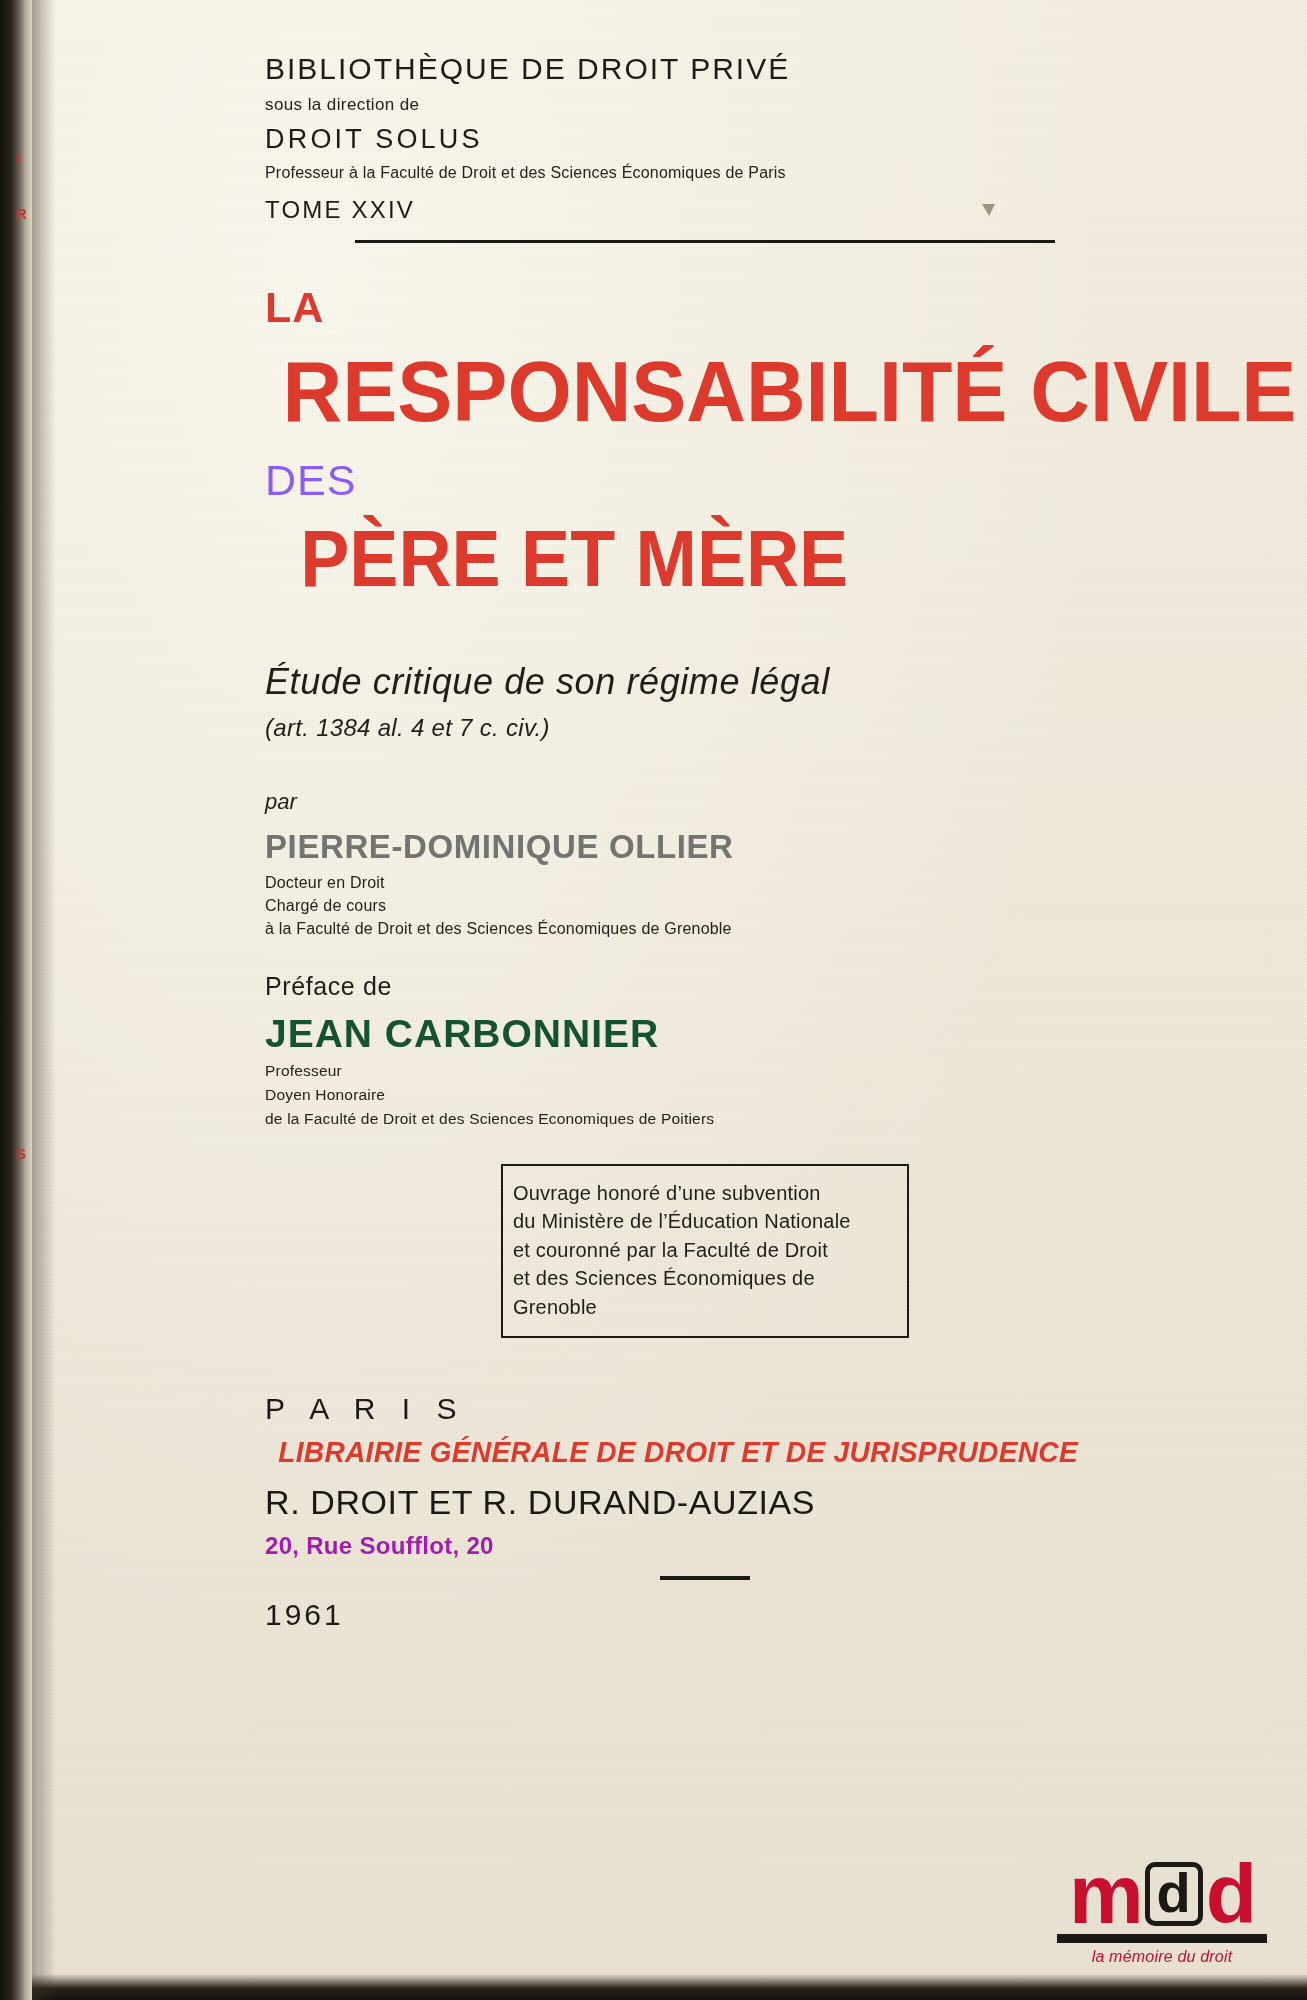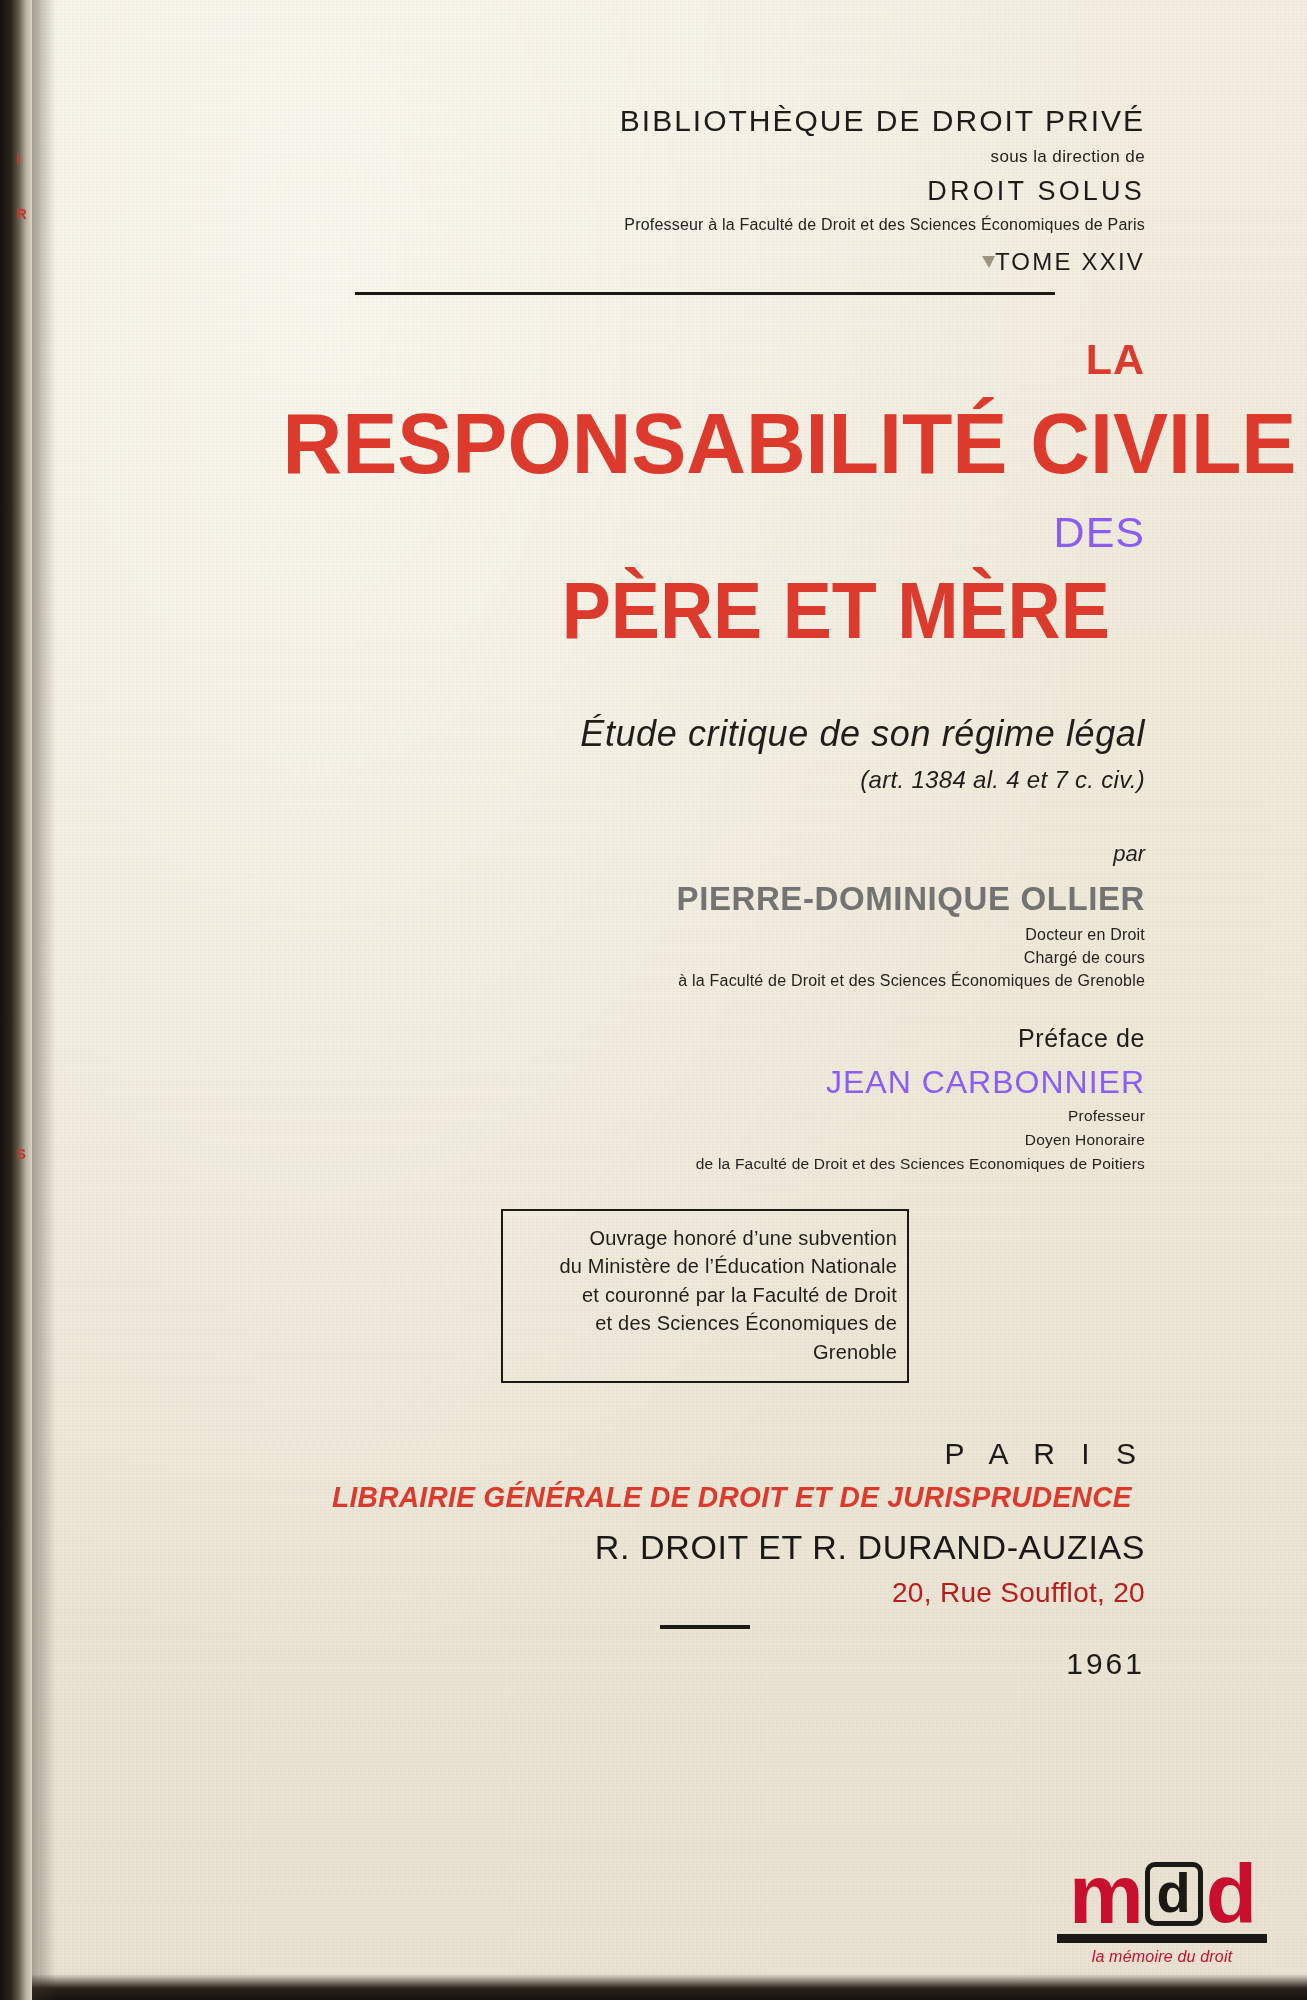--- a/index.html
+++ b/index.html
@@ -69,22 +69,22 @@
     left: 0; bottom: 0;
     width: 100%; height: 26px;
     background: linear-gradient(180deg, rgba(60,52,40,0) 0%, #2a241c 55%, #15120e 100%);
     z-index: 4;
   }
   .content {
     position: relative;
     z-index: 3;
     width: 880px;
     margin: 0 auto 0 265px;
-    padding-top: 104px;
-    text-align: right;
+    padding-top: 52px;
+    text-align: left;
     color: #211f1d;
   }
   
   .series-title {
     font-size: 30px;
     letter-spacing: 2.0px;
     font-weight: 400;
     color: #1e1c1a;
     white-space: nowrap;
   }
@@ -205,25 +205,25 @@
   }
   .author-line.tight { margin-top: 5px; }
   
   .preface-label {
     font-size: 25px;
     margin-top: 34px;
     letter-spacing: .6px;
     color: #201e1b;
   }
   .prefacer {
-    font-size: 32px;
-    font-weight: normal;
+    font-size: 39px;
+    font-weight: bold;
     letter-spacing: 1px;
     margin-top: 11px;
-    color: #8b5cf6;
+    color: #14532d;
   }
   .prefacer-line {
     font-size: 15.5px;
     margin-top: 6px;
     letter-spacing: .2px;
     color: #25221f;
   }
   
   .box {
     width: 408px;
@@ -255,24 +255,25 @@
     white-space: nowrap;
     transform: scaleX(.97);
   }
   .pub-names {
     font-size: 34px;
     letter-spacing: .6px;
     margin-top: 14px;
     color: #1b1917;
   }
   .pub-addr {
-    font-size: 28px;
+    font-size: 24px;
     letter-spacing: .3px;
     margin-top: 10px;
-    color: #b91c1c;
+    color: #a21caf;
+    font-weight: bold;
   }
   .short-rule {
     width: 90px;
     height: 4px;
     background: #1b1916;
     margin: 16px auto 0 auto;
   }
   .year {
     font-size: 30px;
     letter-spacing: 3px;

